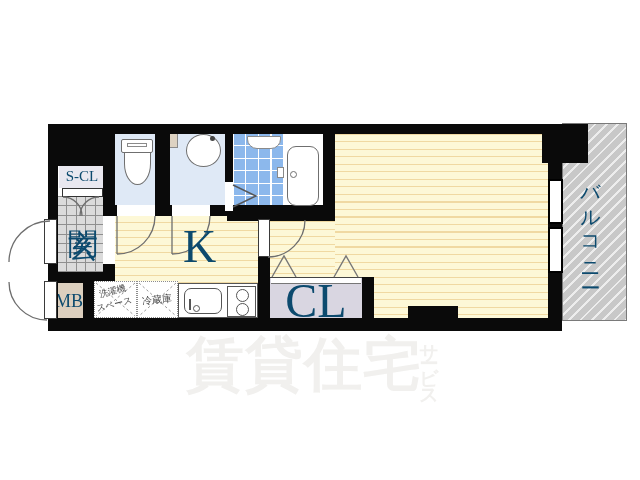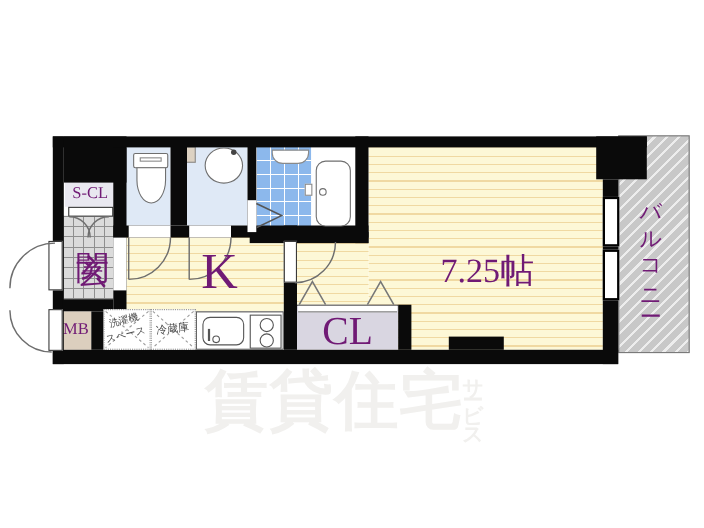--- a/index.html
+++ b/index.html
@@ -17,21 +17,21 @@
     background-image:repeating-linear-gradient(to right,#8f8f8f 0 1px,rgba(0,0,0,0) 1px 9.4px),
                      repeating-linear-gradient(to bottom,#8f8f8f 0 1px,rgba(0,0,0,0) 1px 9.4px);}
   .hatch{background-color:#c8c8c8;
     background-image:repeating-linear-gradient(135deg,rgba(0,0,0,0) 0 6px,#ededed 6px 8px);
     border:1px solid #7a7a7a;}
   .white{background:#ffffff;}
   .leaf{background:#fff;border:1px solid #3a3a3a;}
   .win{background:#fff;border:2px solid #000;}
   .fix{background:#fff;border:1.4px solid #6f6f6f;}
   .dotted{background:#fff;border:1.5px dotted #8d8d8d;}
-  .lbl{color:#701a75;line-height:1;white-space:nowrap;}
+  .lbl{color:#0c4a6e;line-height:1;white-space:nowrap;}
   .vtext{writing-mode:vertical-rl;text-orientation:upright;}
   .center{display:flex;align-items:center;justify-content:center;text-align:center;}
   .wm{color:#f1f0ee;font-family:"Liberation Sans","DejaVu Sans",sans-serif;font-weight:700;}
   .tiny{font-family:"Liberation Sans","DejaVu Sans",sans-serif;color:#4a4a4a;}
   svg.overlay{position:absolute;left:0;top:0;z-index:40;pointer-events:none;}
   .z10{z-index:10}.z20{z-index:20}.z30{z-index:30}.z50{z-index:50}
 </style>
 </head>
 <body>
 
@@ -47,21 +47,21 @@
   <div class="abs wet z10" style="left:170px;top:133px;width:55px;height:72px;"></div>
   <div class="abs tile-bath z10" style="left:233px;top:133px;width:50px;height:78px;"></div>
   <div class="abs white z10" style="left:283px;top:133px;width:40px;height:78px;"></div>
   <div class="abs tile-genkan z10" style="left:57px;top:196px;width:46px;height:76px;"></div>
   <div class="abs hatch z10" style="left:562px;top:123px;width:65px;height:198px;"></div>
 
   <div class="abs z10 center lbl" style="left:59px;top:165px;width:46px;height:23px;background:#e9e8f0;font-size:15px;">
     <span>S-CL</span>
   </div>
   <div class="abs z20" style="left:62px;top:188px;width:41px;height:9px;background:#fff;border:1px solid #333;"></div>
-  <div class="abs z10 center lbl" style="left:55px;top:283px;width:28px;height:35px;background:#dccfbe;font-size:15px;">
+  <div class="abs z10 center lbl" style="left:55px;top:283px;width:28px;height:35px;background:#dccfbe;font-size:18px;">
     <span>MB</span>
   </div>
   <div class="abs z10" style="left:270px;top:277px;width:92px;height:41px;background:#d9d6e1;border-top:1px solid #444;"></div>
   <div class="abs z20" style="left:271px;top:278px;width:90px;height:6px;background:#fff;border-bottom:1px solid #777;"></div>
   <div class="abs z10" style="left:164px;top:133px;width:14px;height:15px;background:#ddd2c2;border:1px solid #8a8a8a;"></div>
 
   <div class="abs wall z20" style="left:48px;top:124px;width:540px;height:10px;"></div>
   <div class="abs wall z20" style="left:542px;top:124px;width:46px;height:39px;"></div>
   <div class="abs wall z20" style="left:48px;top:124px;width:10px;height:207px;"></div>
   <div class="abs wall z20" style="left:58px;top:124px;width:57px;height:42px;"></div>
@@ -132,17 +132,16 @@
       <path d="M 334 277 L 346 256 L 358 277"></path>
     </g>
     <g fill="none" stroke="#9a9a9a" stroke-width="1" stroke-dasharray="2.5 2.5">
       <path d="M 96 283 L 135 316 M 135 283 L 96 316"></path>
       <path d="M 139 283 L 176 316 M 176 283 L 139 316"></path>
     </g>
   </svg>
 
   <div class="abs lbl vtext z50" style="left:67px;top:206px;font-size:30px;line-height:1.1;">玄関</div>
   <div class="abs lbl z50" style="left:183px;top:224px;font-size:46px;">K</div>
-  <div class="abs lbl z50 center" style="left:270px;top:286px;width:92px;height:30px;font-size:36px;">CL</div>
-  <div class="abs lbl z50 center" style="left:343px;top:228px;width:200px;height:34px;font-size:31px;">7.25帖</div>
+  <div class="abs lbl z50 center" style="left:270px;top:286px;width:92px;height:30px;font-size:48px;">CL</div>
   <div class="abs lbl vtext z50" style="left:581px;top:170px;font-size:20px;letter-spacing:4px;">バルコニー</div>
 
 </div>
 
 </body></html>

